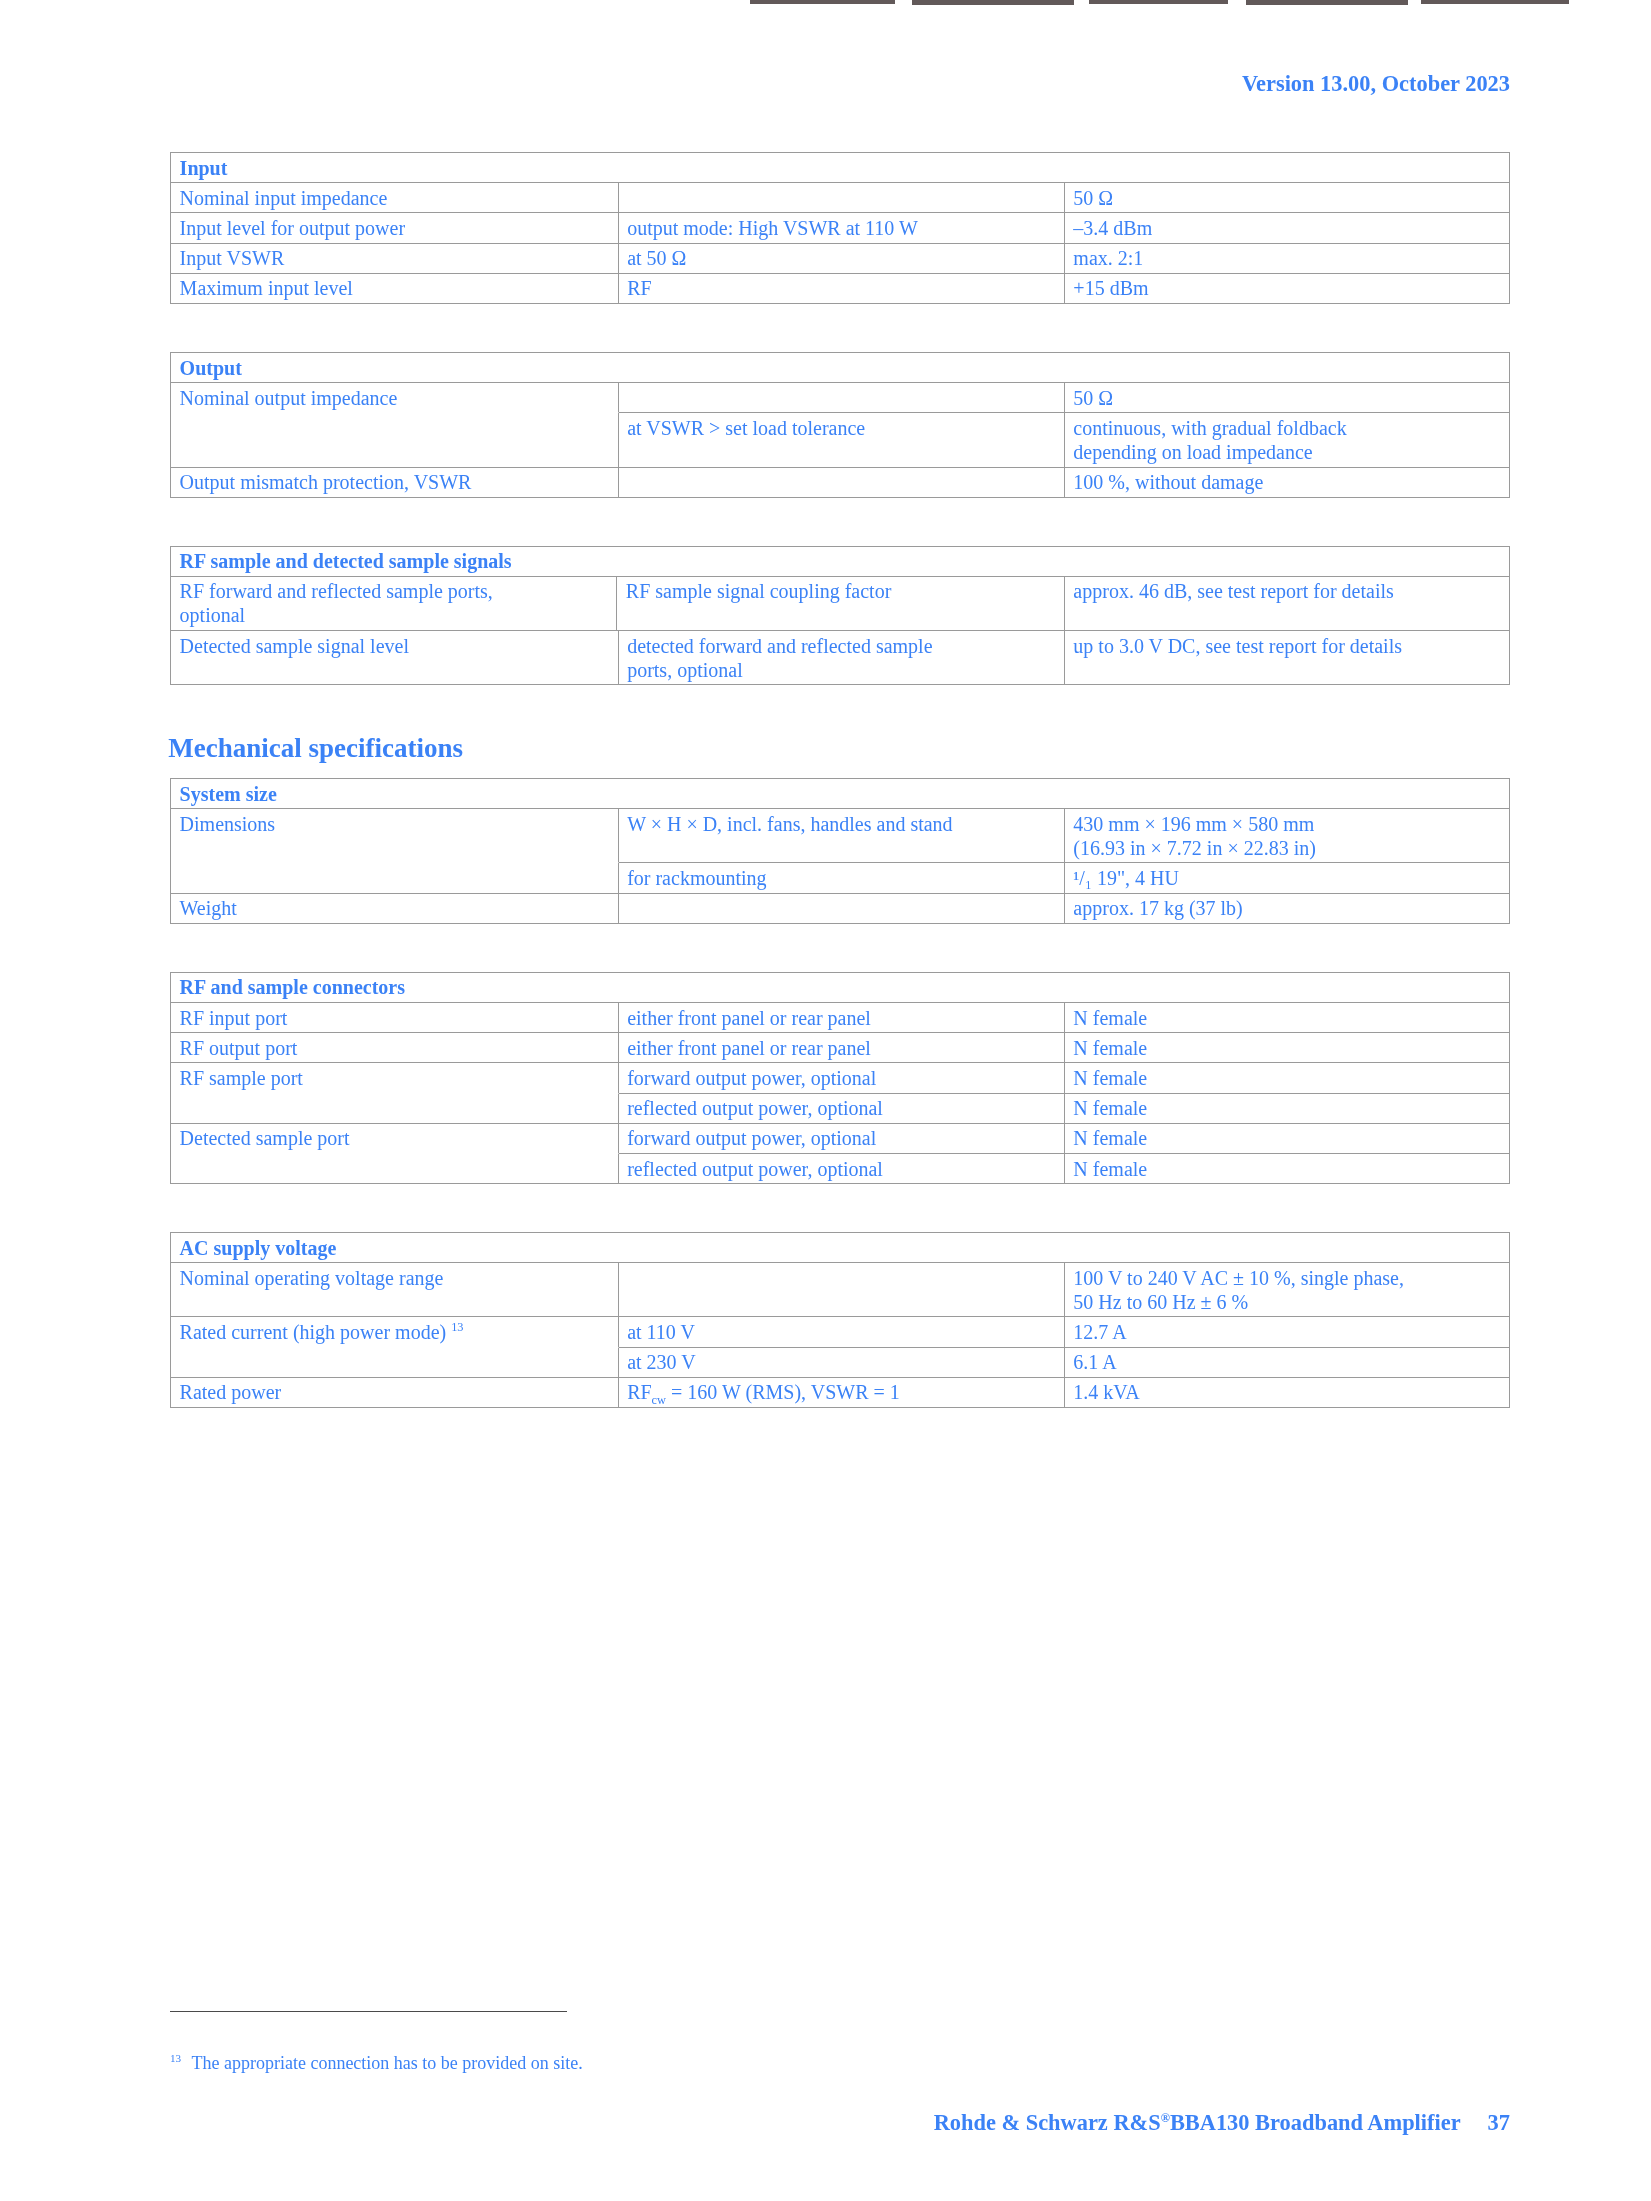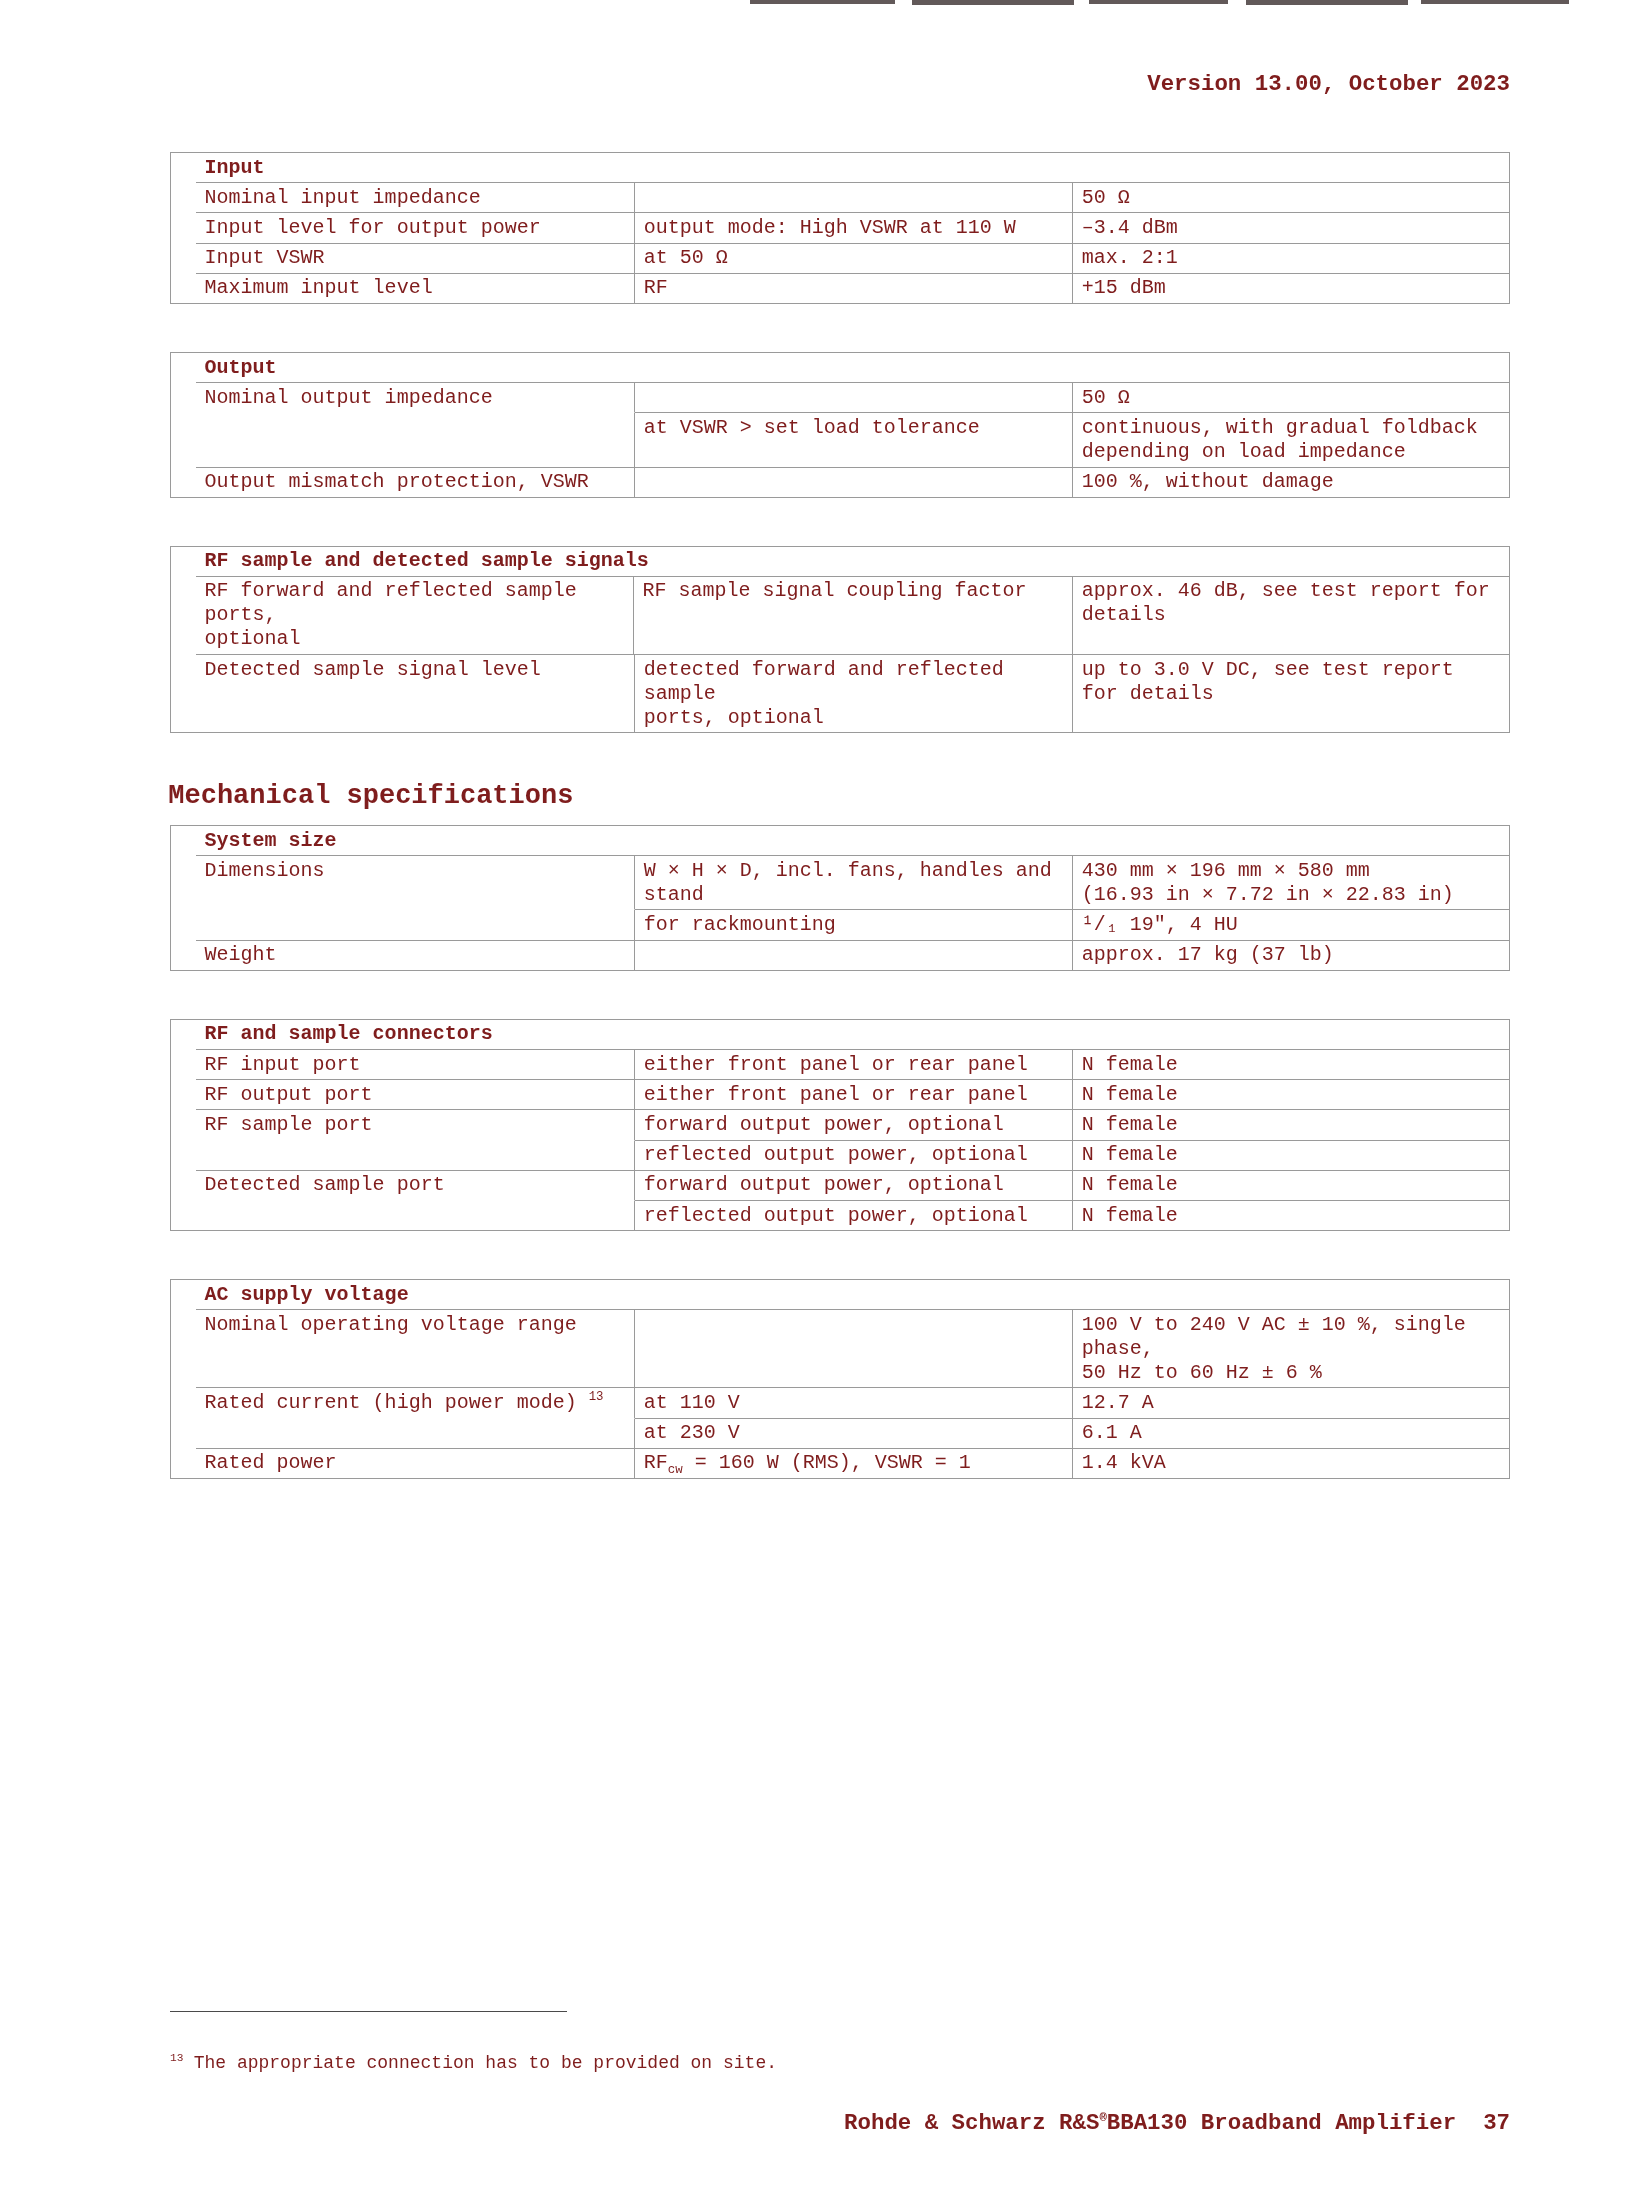--- a/index.html
+++ b/index.html
@@ -1,22 +1,22 @@
 <!DOCTYPE html>
 <html style="font-size:13.8px"><head>
 <meta charset="utf-8">
 <style>
   html, body { margin: 0; padding: 0; background: #ffffff; }
   .page {
     position: relative;
     width: 1652px;
     height: 2202px;
     background: #ffffff;
-    font-family: Liberation Mono, monospace;
-    color: #7f1d1d;
+    font-family: Liberation Serif, serif;
+    color: #3b82f6;
     overflow: hidden;
   }
 
   
   .top-marks div {
     position: absolute;
     top: 0;
     height: 4.3px;
     background: #463c3c;
     opacity: 0.85;
@@ -48,21 +48,20 @@
     font-weight: bold;
     margin: 36px 0 13.8px -1.7px;
   }
 
   .spec-table {
     border: 0.9px solid #9a9a9a;
     margin-bottom: 48px;
     font-size: 20px;
     line-height: 24px;
     box-sizing: border-box;
-    padding-left: 25px;
   }
   .t-title {
     font-weight: bold;
     padding: 2.6px 8.6px;
     border-bottom: 0.9px solid #9a9a9a;
   }
   .row { display: flex; }
   .row .c {
     padding: 2.6px 8.6px;
     white-space: pre-line;

